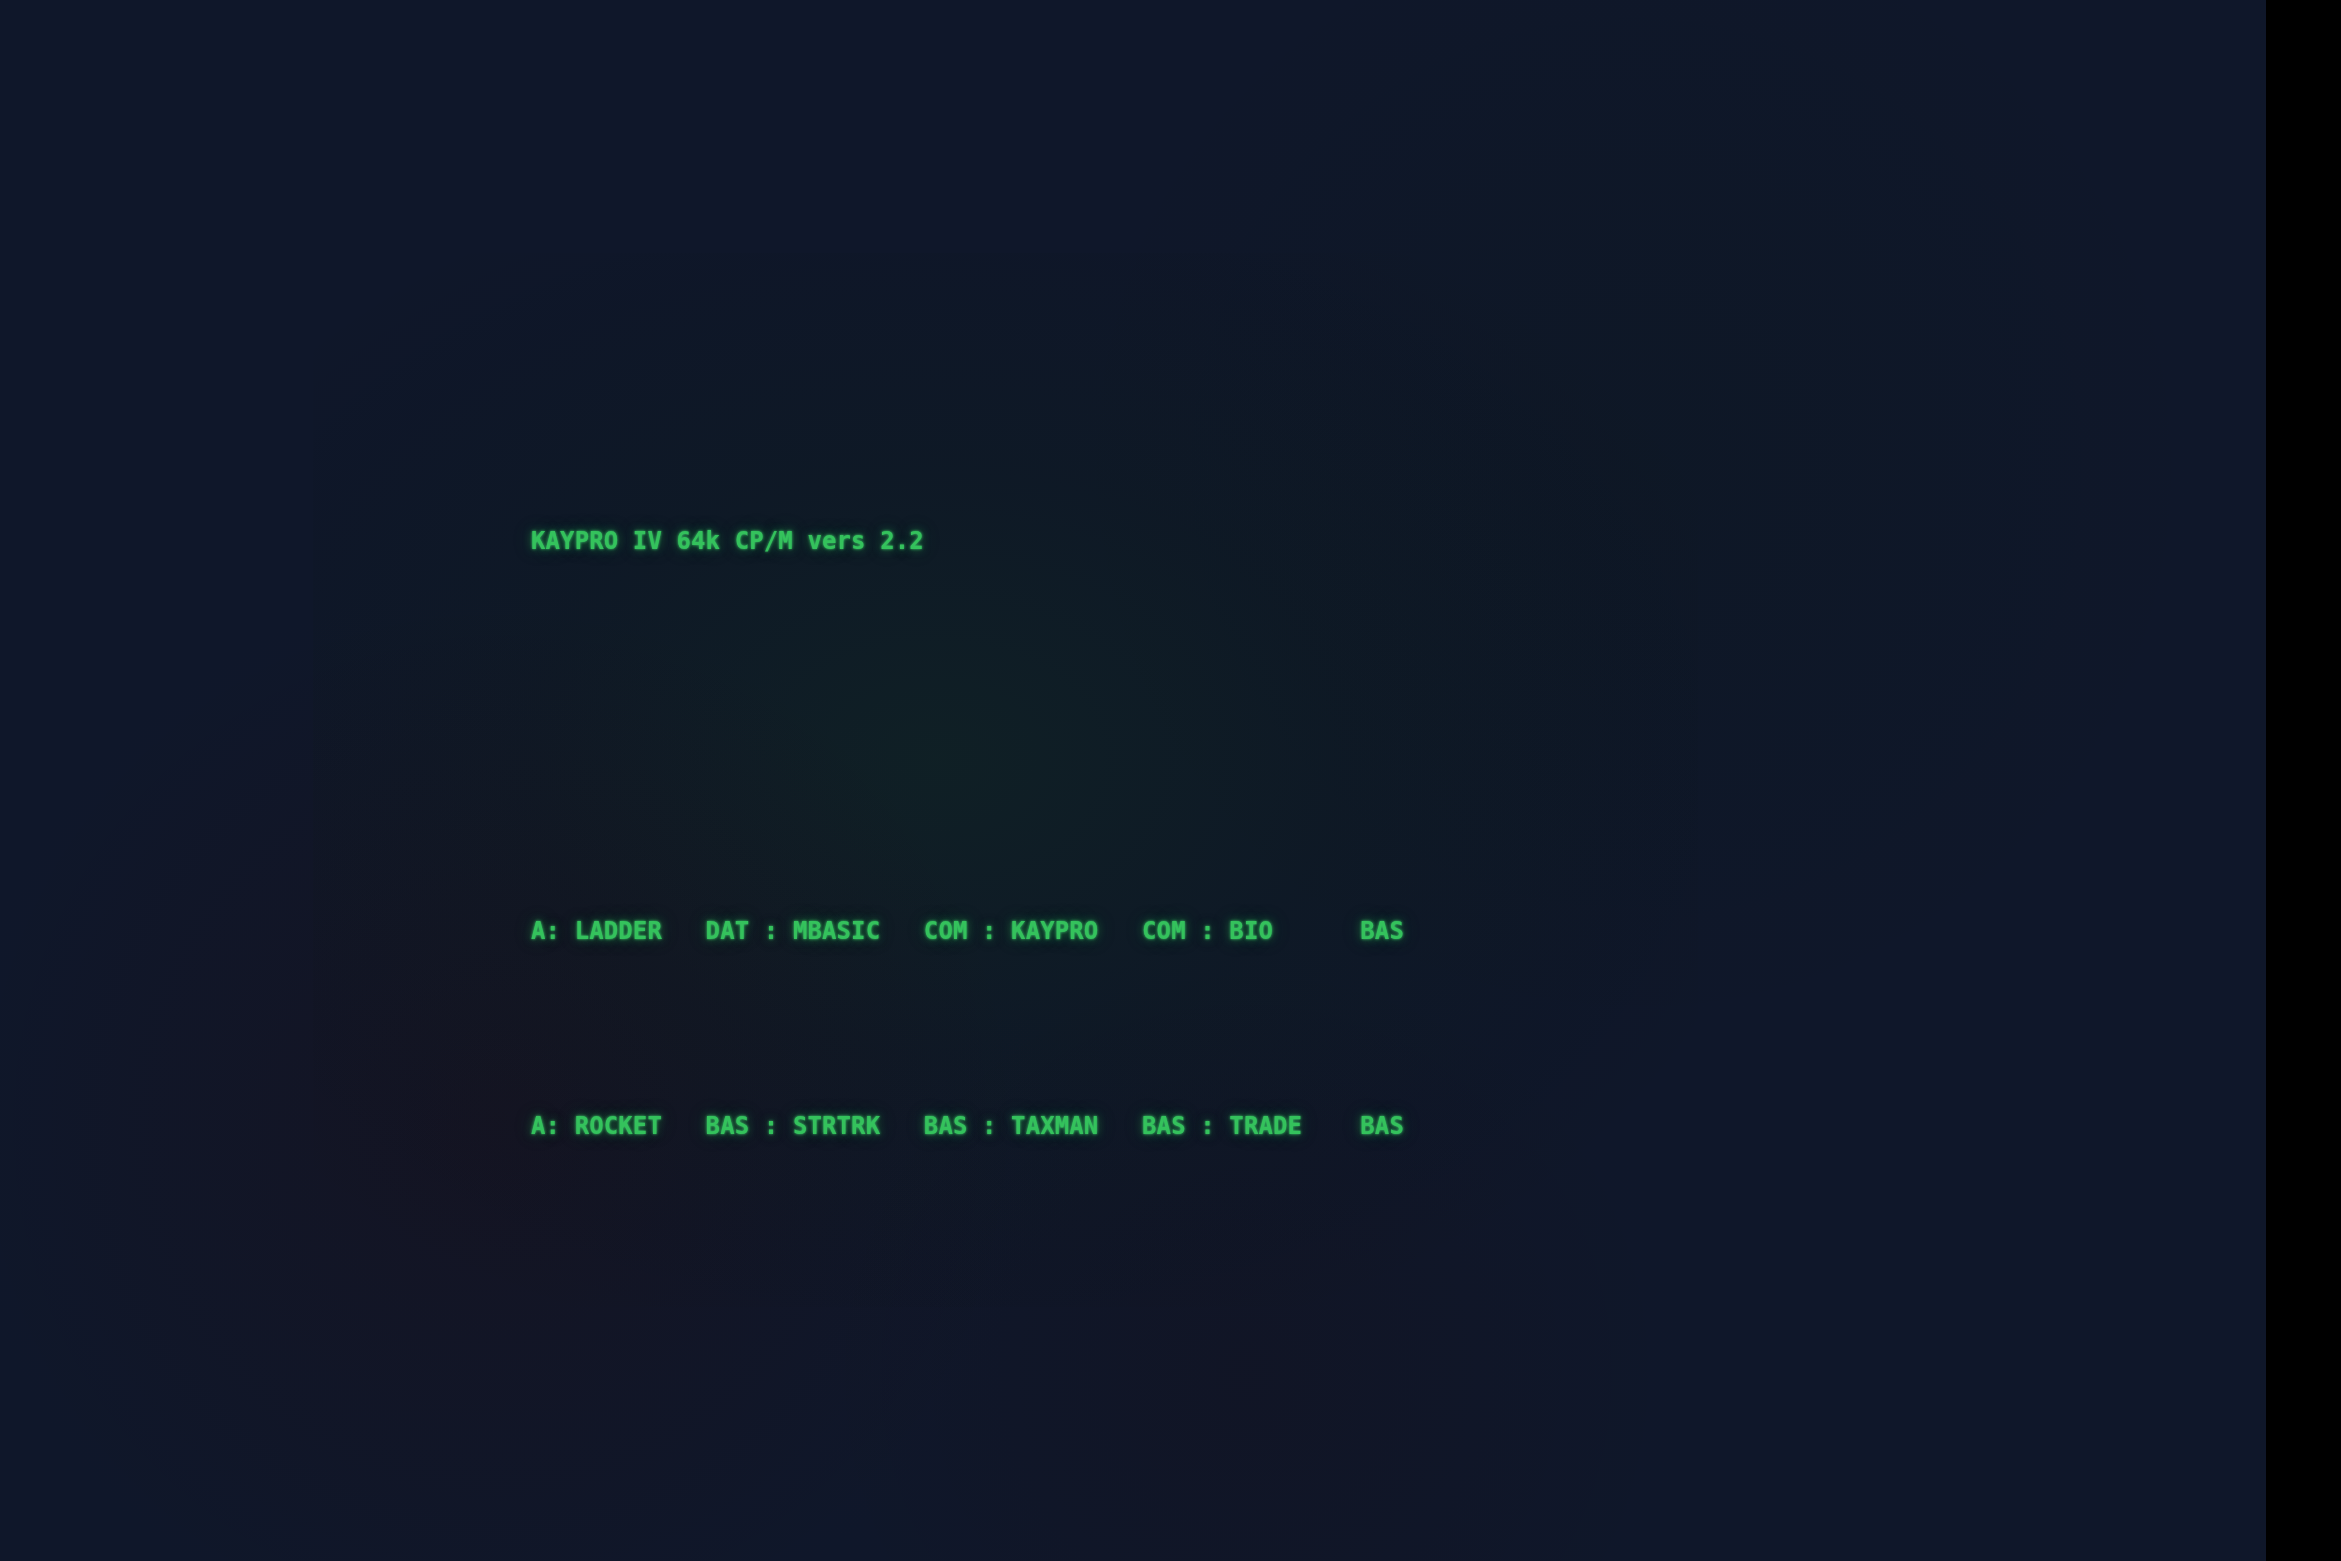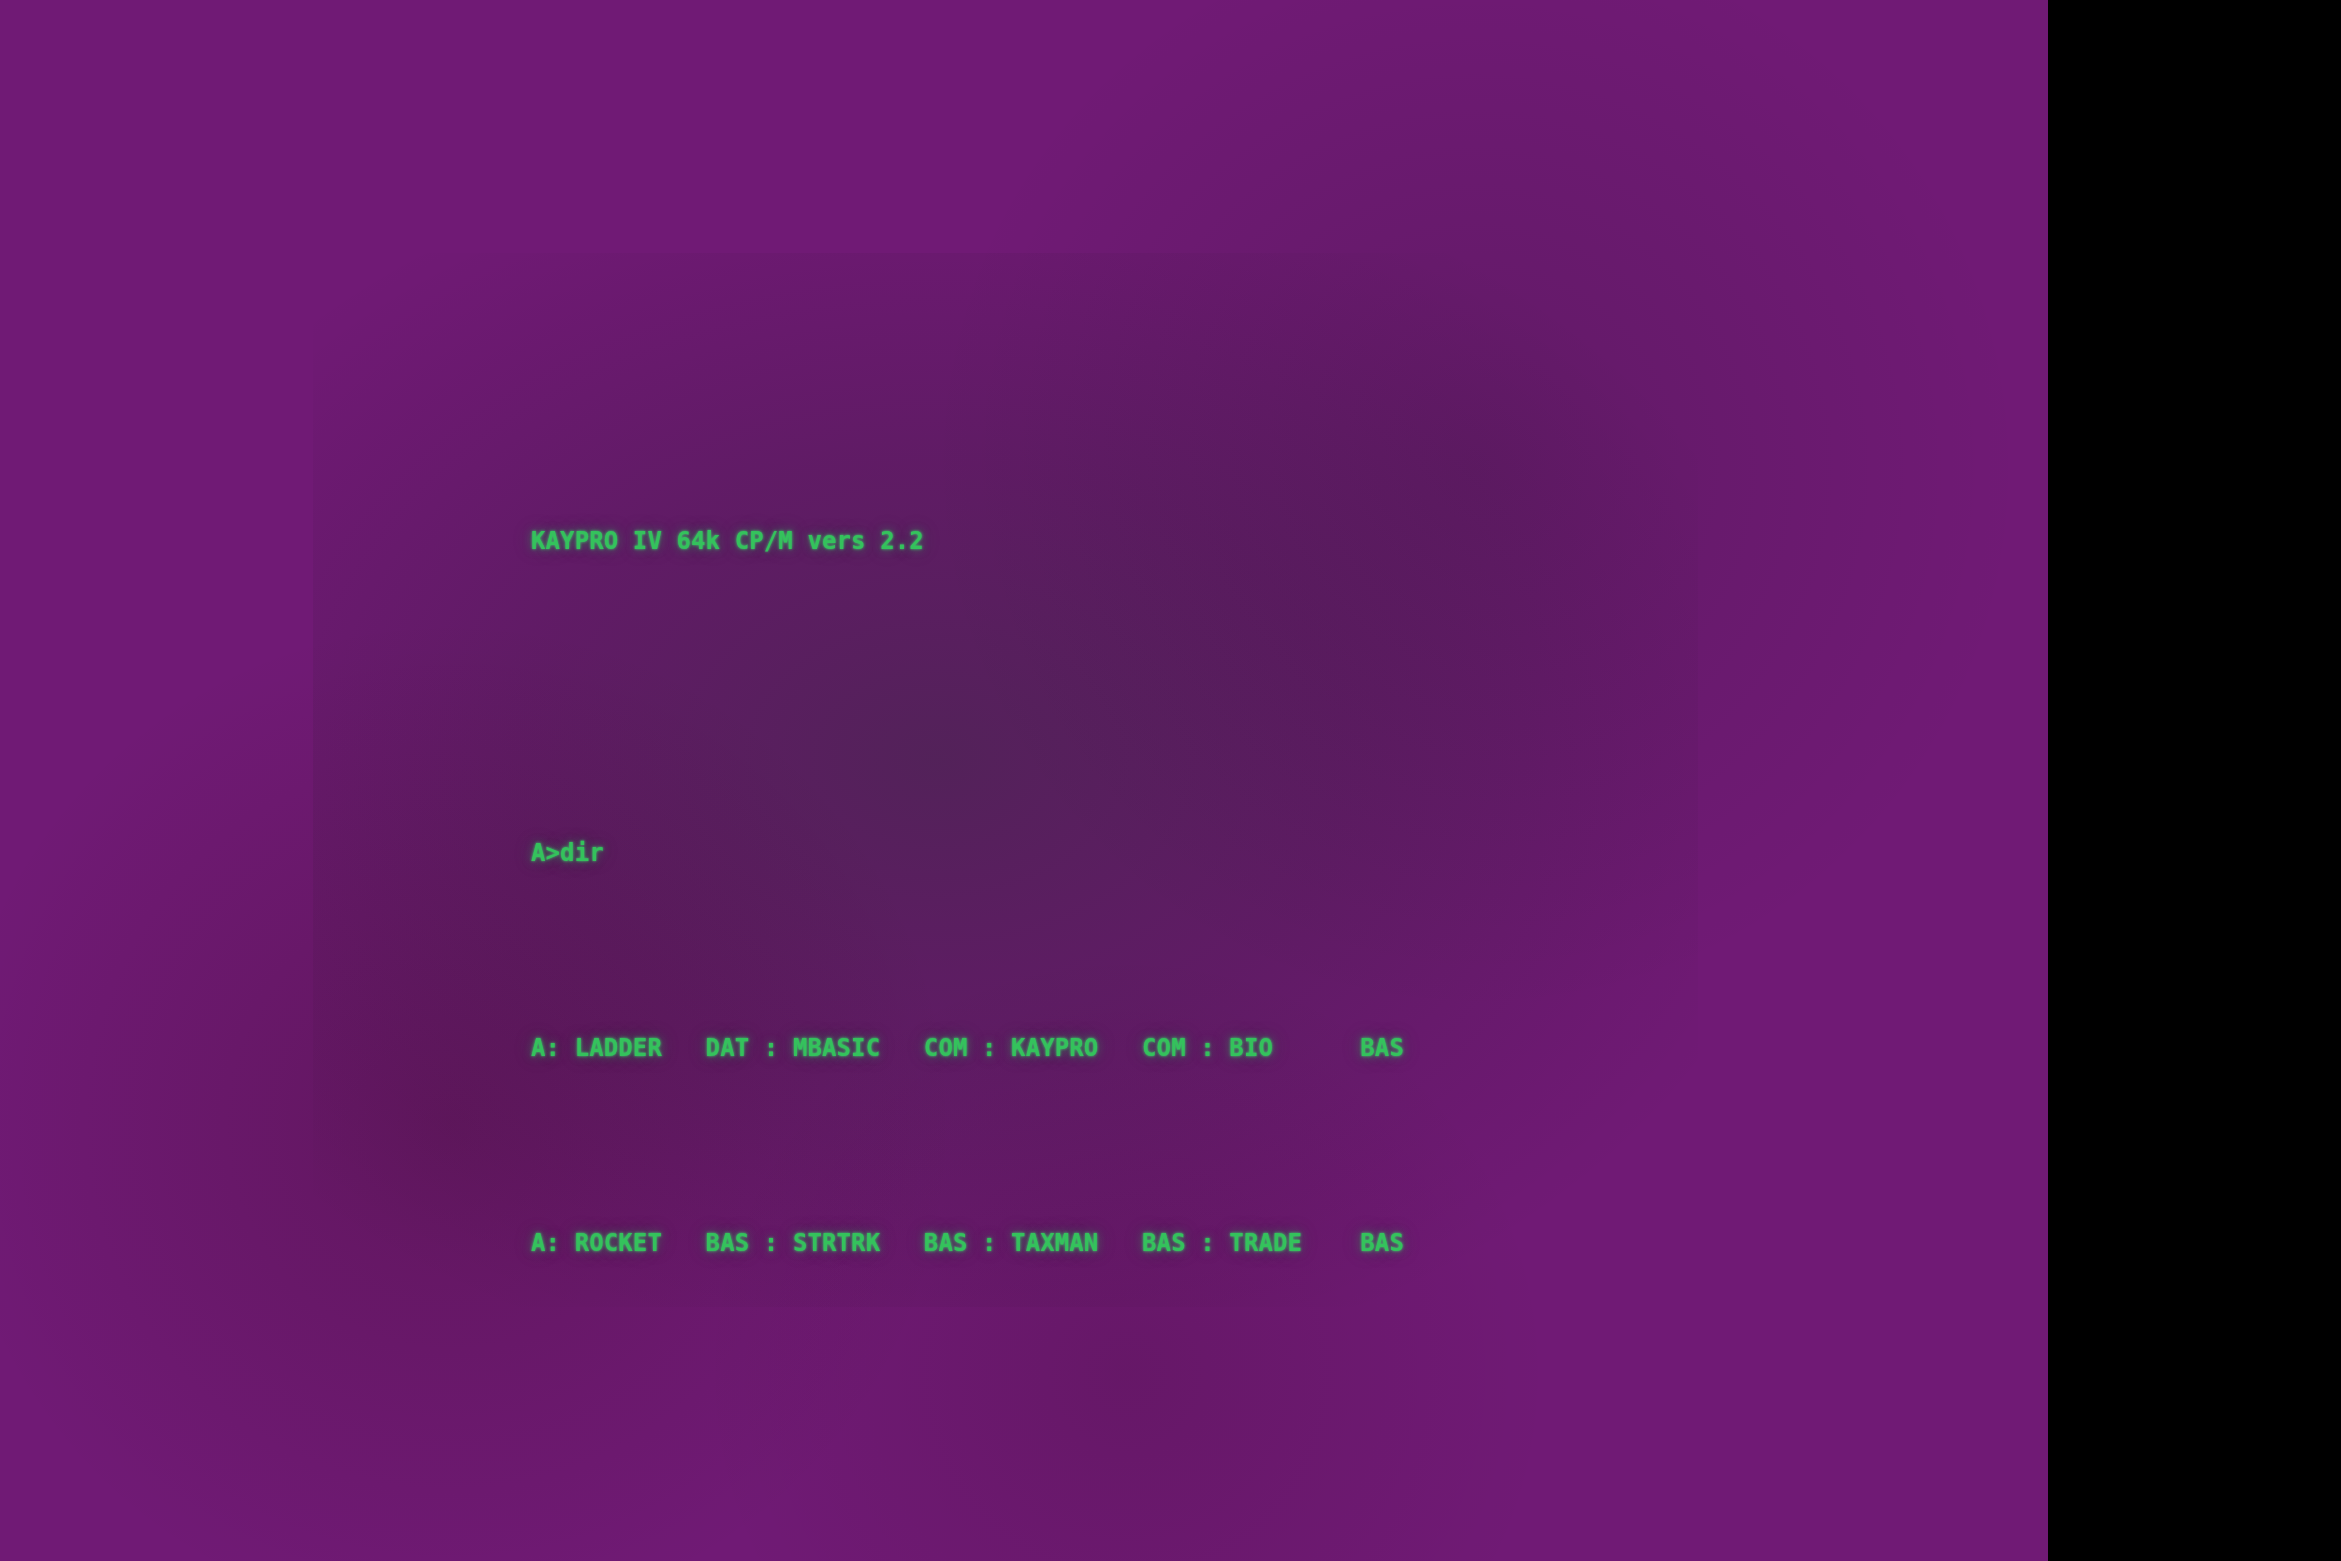--- a/index.html
+++ b/index.html
@@ -4,23 +4,23 @@
 <title>Kaypro IV CP/M Terminal</title>
 <style>
   html, body {
     margin: 0;
     padding: 0;
     background: #000000;
   }
 
   #screen {
     position: relative;
-    width: 2048px;
+    width: 2266px;
     height: 1561px;
-    background: #701a75;
+    background: #0f172a;
     overflow: hidden;
   }
 
   
   #crt-glow {
     position: absolute;
     left: 313px;
     top: 253px;
     width: 1385px;
     height: 1054px;
@@ -80,21 +80,20 @@
 
   <div id="crt-glow"></div>
   <div id="crt-noise"></div>
 
   <div id="terminal">
 
     <span class="line">KAYPRO IV 64k CP/M vers 2.2</span>
 
     <span class="line blank"> </span>
 
-    <span class="line">A&gt;dir</span>
 
 
     <span class="line">A: LADDER   DAT : MBASIC   COM : KAYPRO   COM : BIO      BAS</span>
 
 
     <span class="line">A: ROCKET   BAS : STRTRK   BAS : TAXMAN   BAS : TRADE    BAS</span>
 
     
 
     

